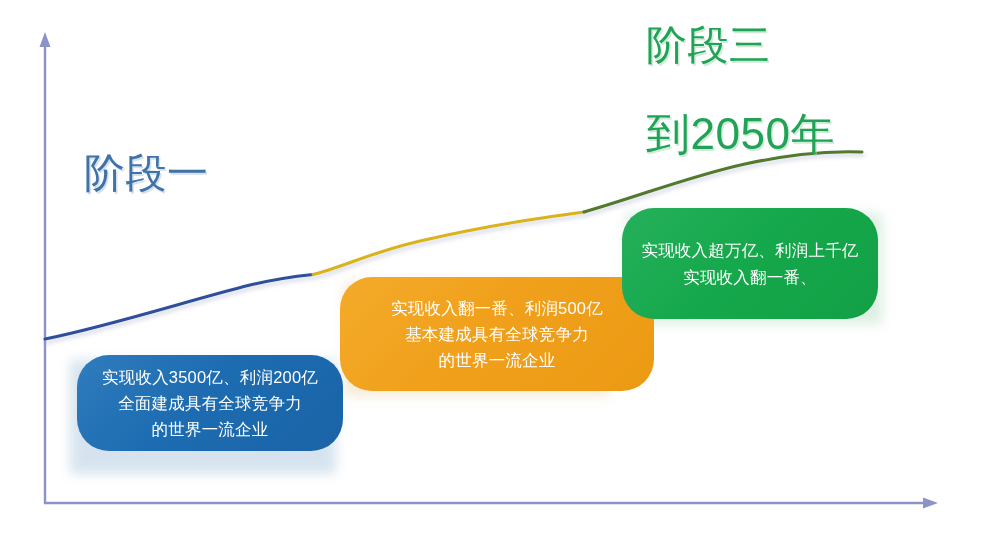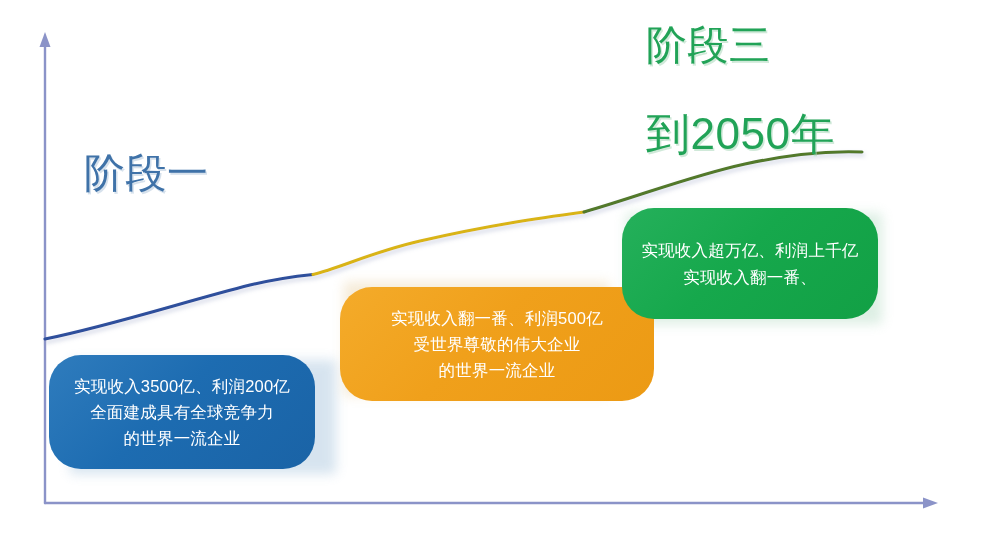--- a/index.html
+++ b/index.html
@@ -90,29 +90,29 @@
     -webkit-clip-path: polygon(16px 0, 100% 0, 100% calc(100% - 16px), calc(100% - 16px) 100%, 0 100%, 0 16px);
     clip-path: polygon(16px 0, 100% 0, 100% calc(100% - 16px), calc(100% - 16px) 100%, 0 100%, 0 16px);
     border-radius: 32px;
   }
   .callout .cl {
     display: block;
     white-space: nowrap;
   }
 
   #box-1 {
-    left: 49px;
+    left: 77px;
     top: 355px;
     width: 266px;
-    height: 114px;
+    height: 96px;
     background: linear-gradient(135deg, #2f7cbd 0%, #1d6cb1 45%, #1a63a6 100%);
   }
   #box-2 {
     left: 340px;
-    top: 287px;
+    top: 277px;
     width: 314px;
     height: 114px;
     background: linear-gradient(135deg, #f4ab2a 0%, #f0a01b 45%, #ec9a14 100%);
   }
   #box-3 {
     left: 622px;
     top: 208px;
     width: 256px;
     height: 111px;
     background: linear-gradient(135deg, #25b05b 0%, #16a84c 45%, #12a045 100%);
@@ -167,21 +167,21 @@
   </div>
 
   <div class="callout" id="box-1">
     <span class="cl">实现收入3500亿、利润200亿</span>
     <span class="cl">全面建成具有全球竞争力</span>
     <span class="cl">的世界一流企业</span>
   </div>
 
   <div class="callout" id="box-2">
     <span class="cl">实现收入翻一番、利润500亿</span>
-    <span class="cl">受世界尊敬的伟大企业</span>
+    <span class="cl">基本建成具有全球竞争力</span>
     <span class="cl">的世界一流企业</span>
   </div>
 
   <div class="callout" id="box-3">
     <span class="cl">实现收入超万亿、利润上千亿</span>
     <span class="cl">实现收入翻一番、</span>
   </div>
 
 </div>
 

